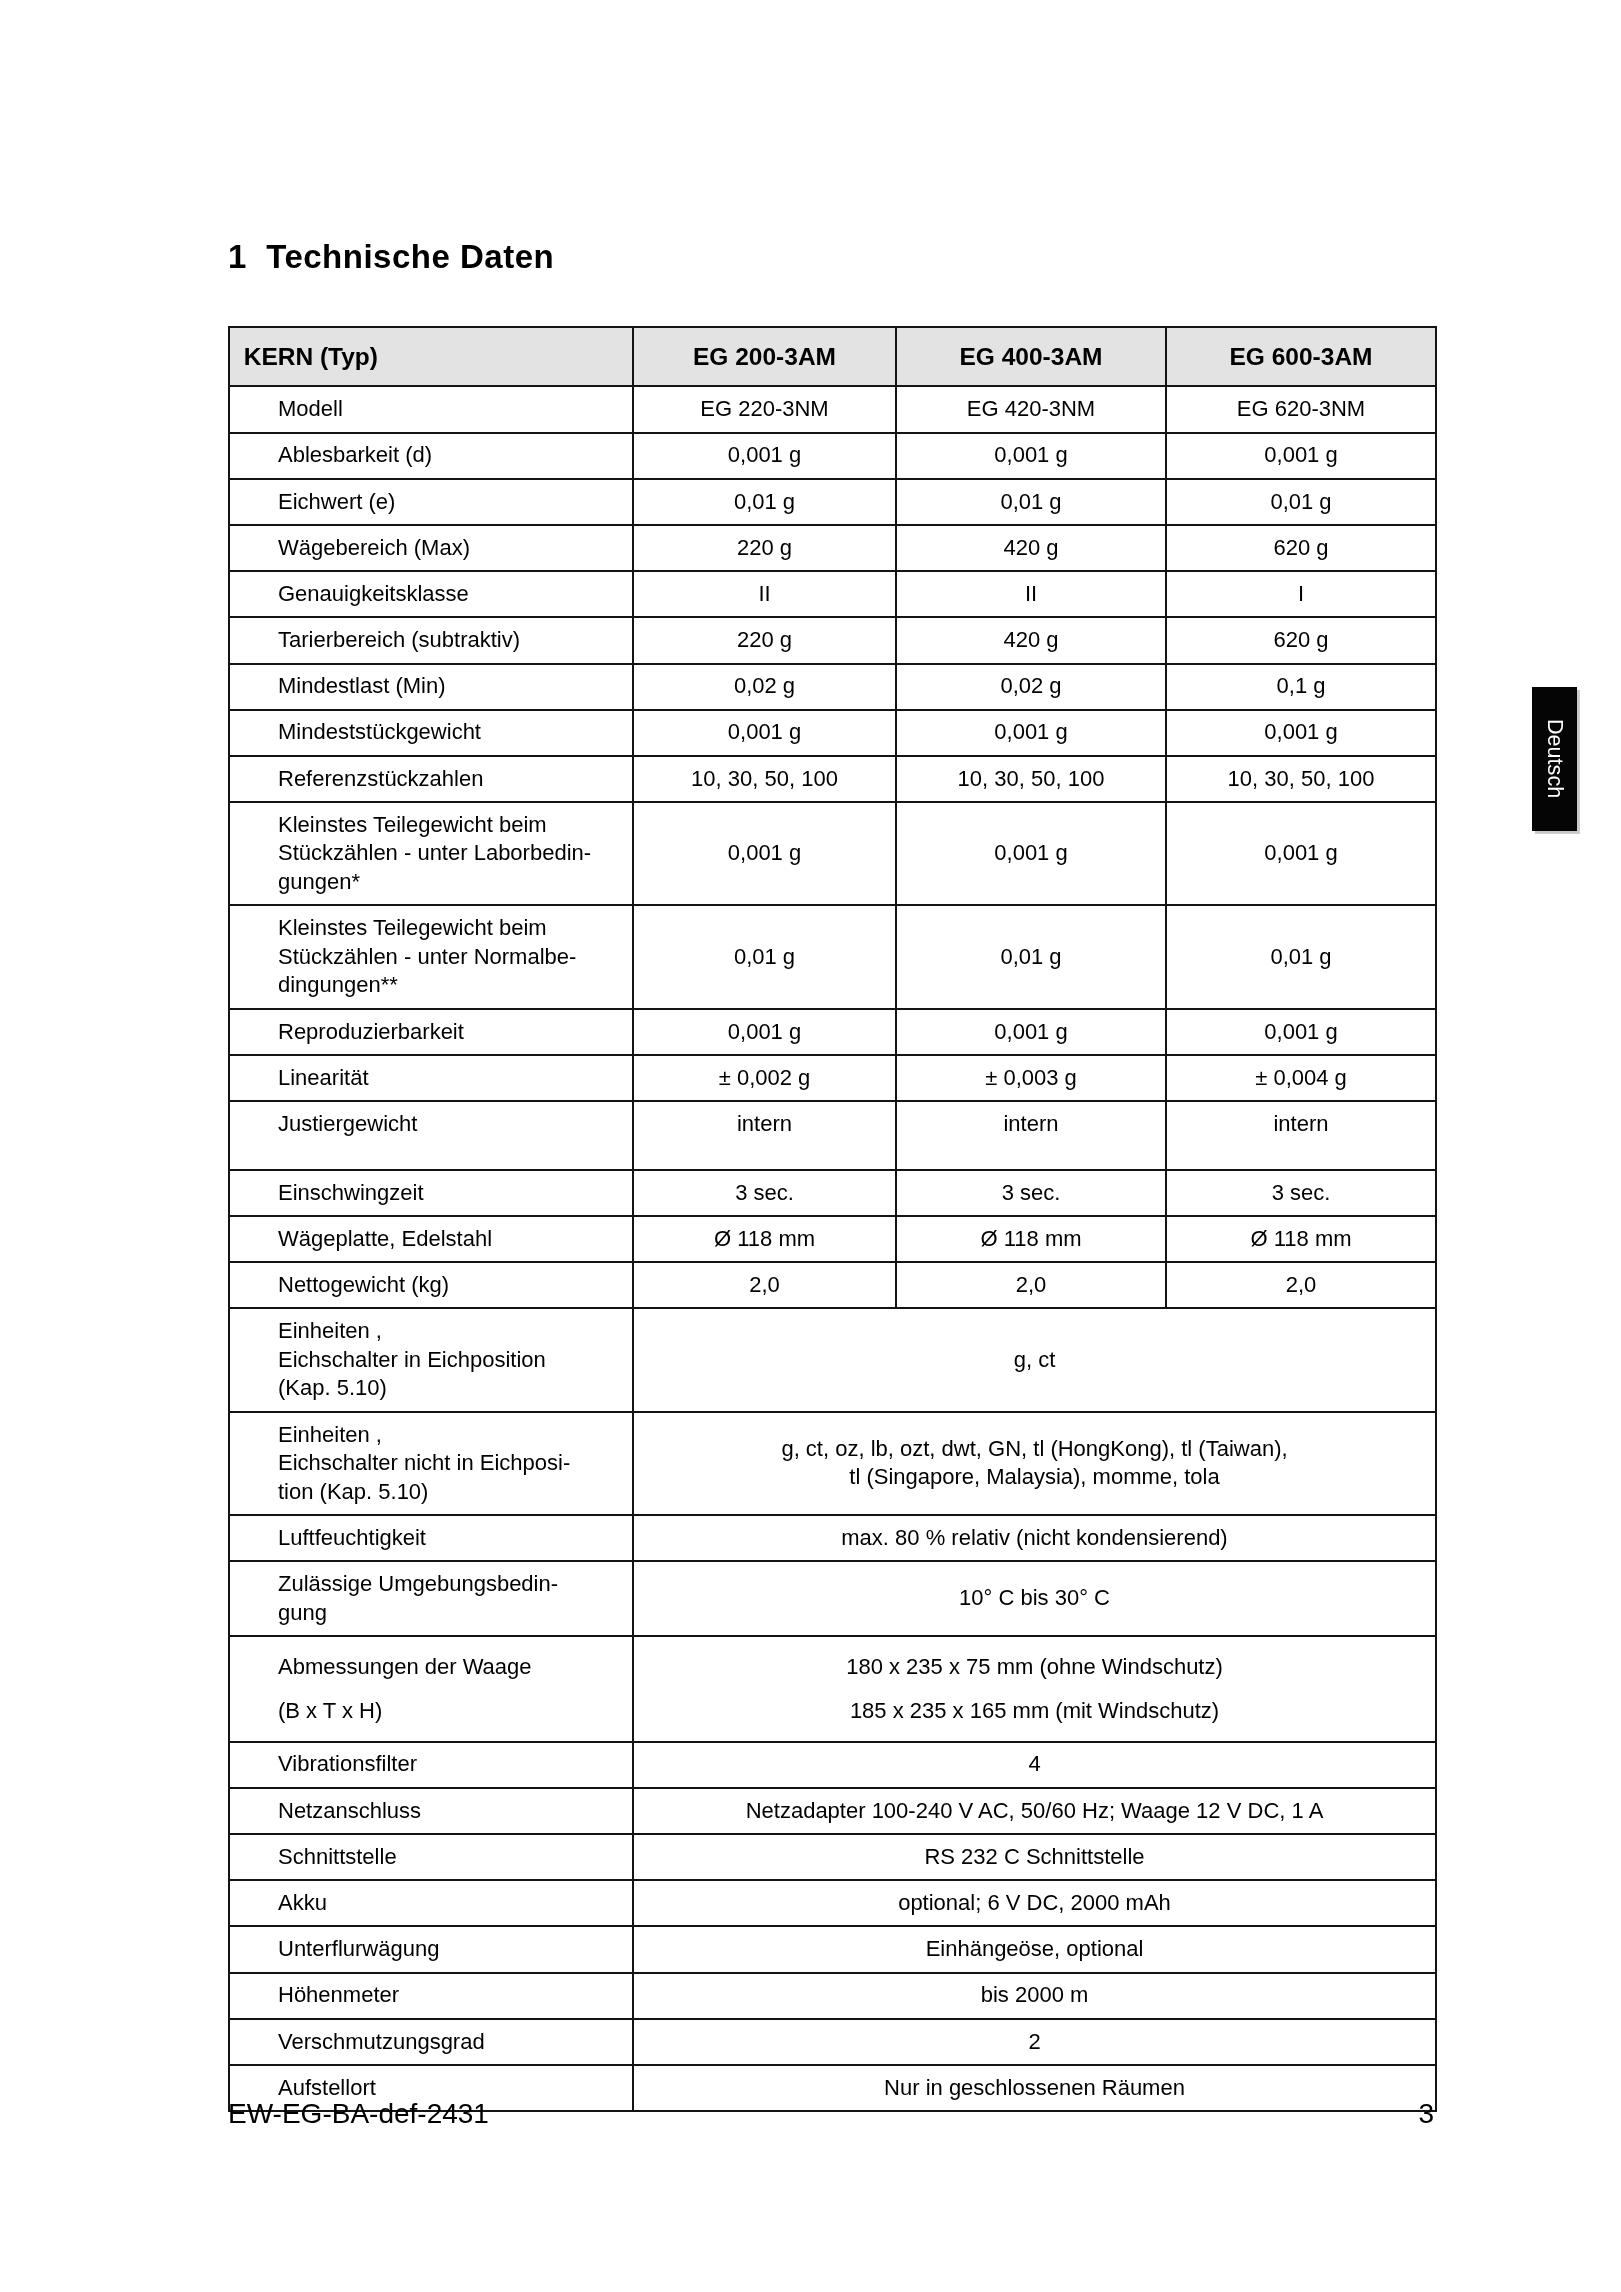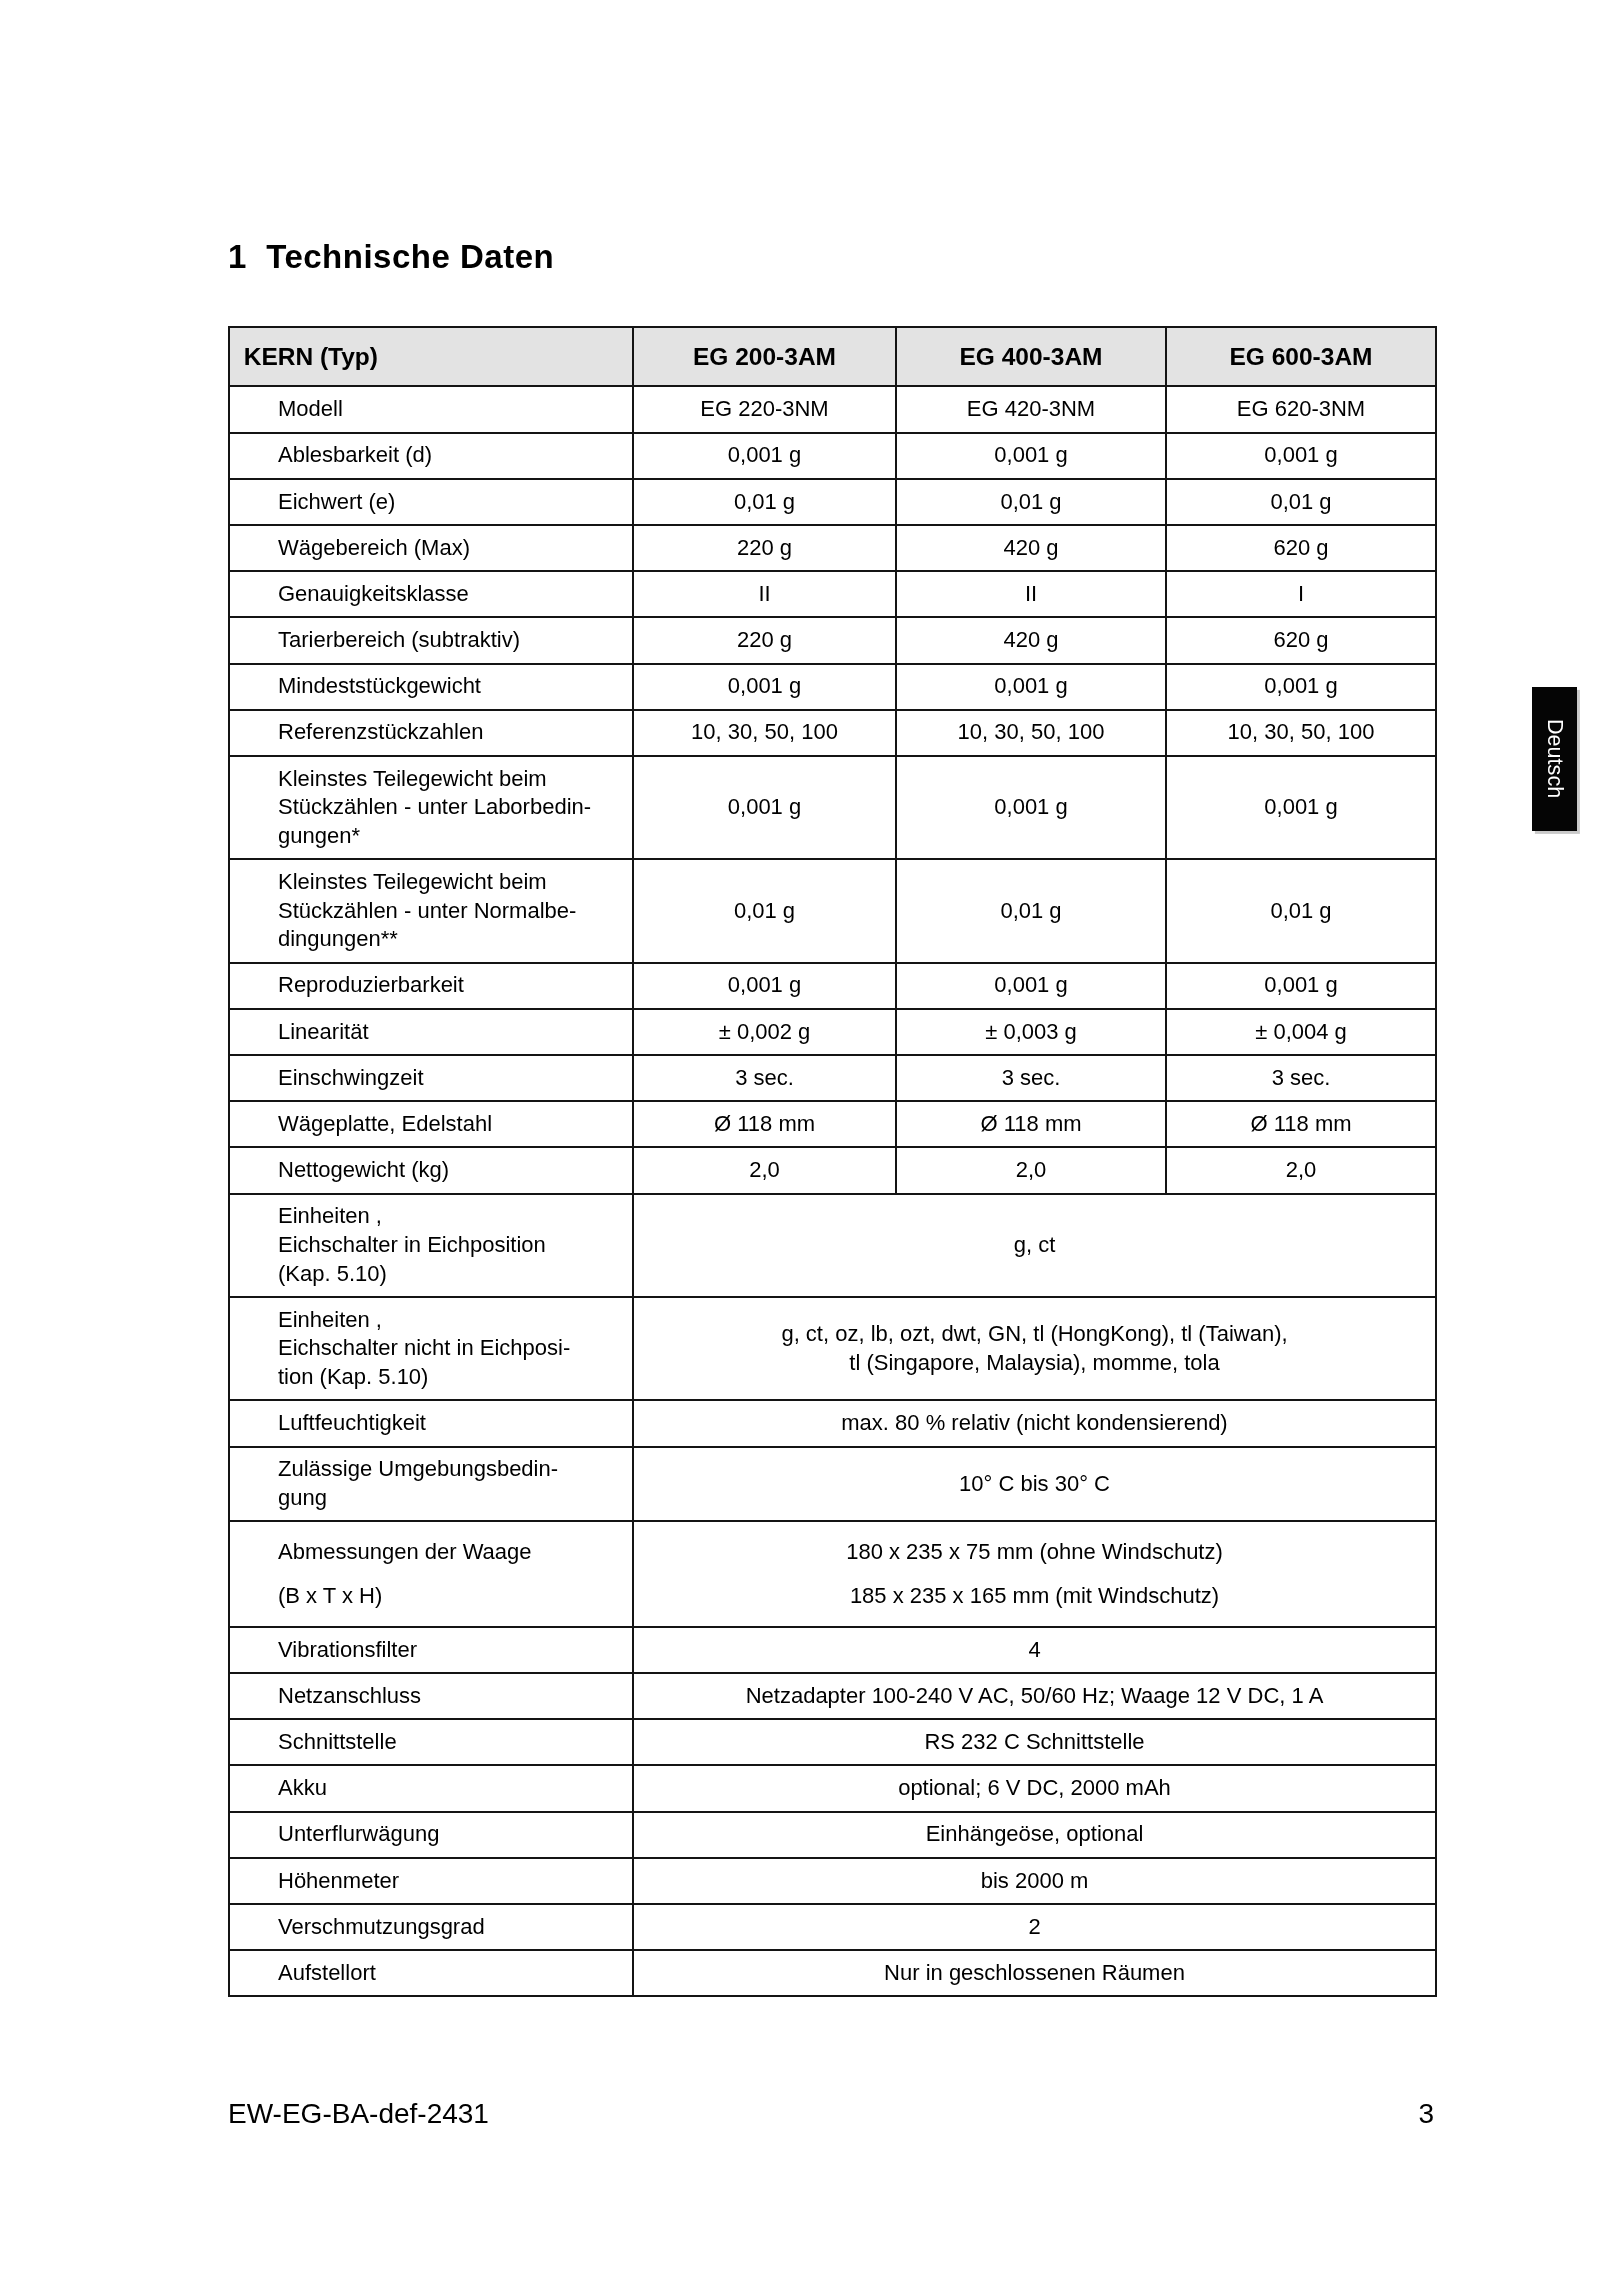--- a/index.html
+++ b/index.html
@@ -115,20 +115,26 @@
       <td class="val">II</td>
       <td class="val">I</td>
     </tr>
     <tr>
       <td class="lbl">Tarierbereich (subtraktiv)</td>
       <td class="val">220 g</td>
       <td class="val">420 g</td>
       <td class="val">620 g</td>
     </tr>
     <tr>
+      <td class="lbl">Mindestlast (Min)</td>
+      <td class="val">0,02 g</td>
+      <td class="val">0,02 g</td>
+      <td class="val">0,1 g</td>
+    </tr>
+    <tr>
       <td class="lbl">Mindeststückgewicht</td>
       <td class="val">0,001 g</td>
       <td class="val">0,001 g</td>
       <td class="val">0,001 g</td>
     </tr>
     <tr>
       <td class="lbl">Referenzstückzahlen</td>
       <td class="val">10, 30, 50, 100</td>
       <td class="val">10, 30, 50, 100</td>
       <td class="val">10, 30, 50, 100</td>
@@ -153,20 +159,26 @@
       <td class="lbl">Reproduzierbarkeit</td>
       <td class="val">0,001 g</td>
       <td class="val">0,001 g</td>
       <td class="val">0,001 g</td>
     </tr>
     <tr>
       <td class="lbl">Linearität</td>
       <td class="val">± 0,002 g</td>
       <td class="val">± 0,003 g</td>
       <td class="val">± 0,004 g</td>
+    </tr>
+    <tr class="row-tall">
+      <td class="lbl">Justiergewicht</td>
+      <td class="val">intern</td>
+      <td class="val">intern</td>
+      <td class="val">intern</td>
     </tr>
     <tr>
       <td class="lbl">Einschwingzeit</td>
       <td class="val">3 sec.</td>
       <td class="val">3 sec.</td>
       <td class="val">3 sec.</td>
     </tr>
     <tr>
       <td class="lbl">Wägeplatte, Edelstahl</td>
       <td class="val">Ø 118 mm</td>

